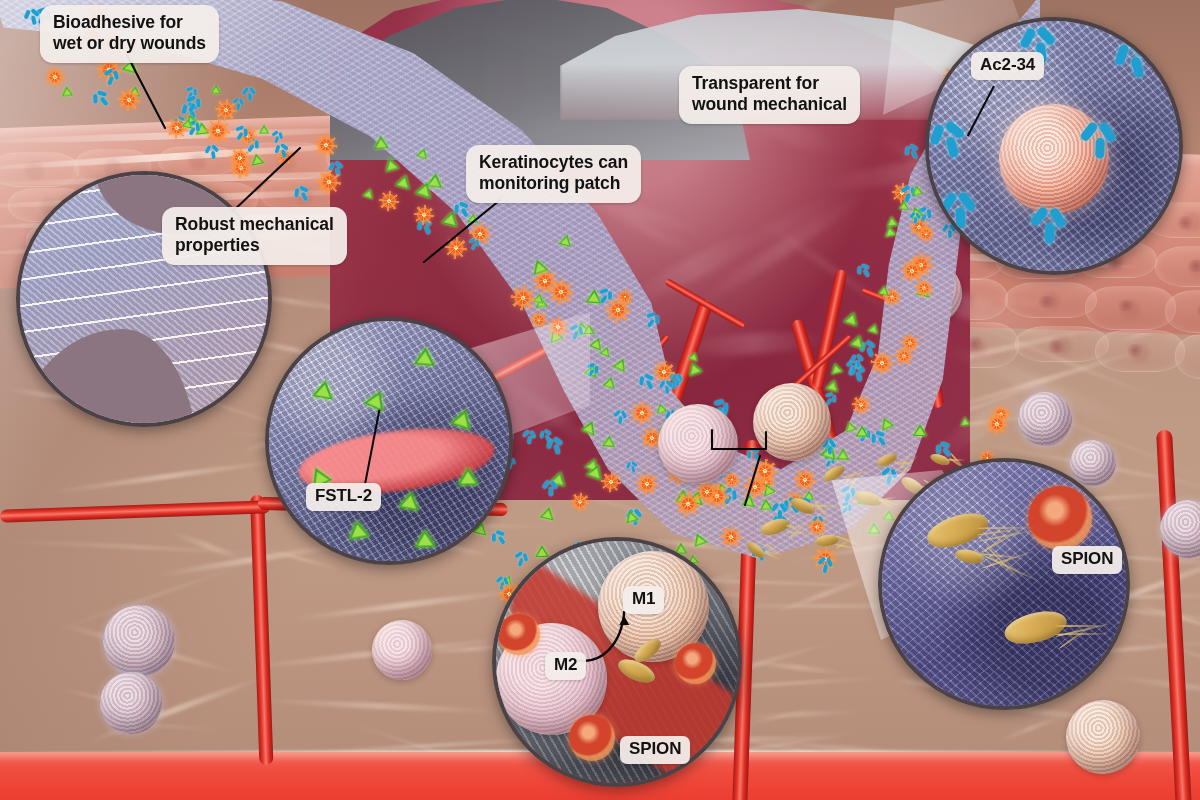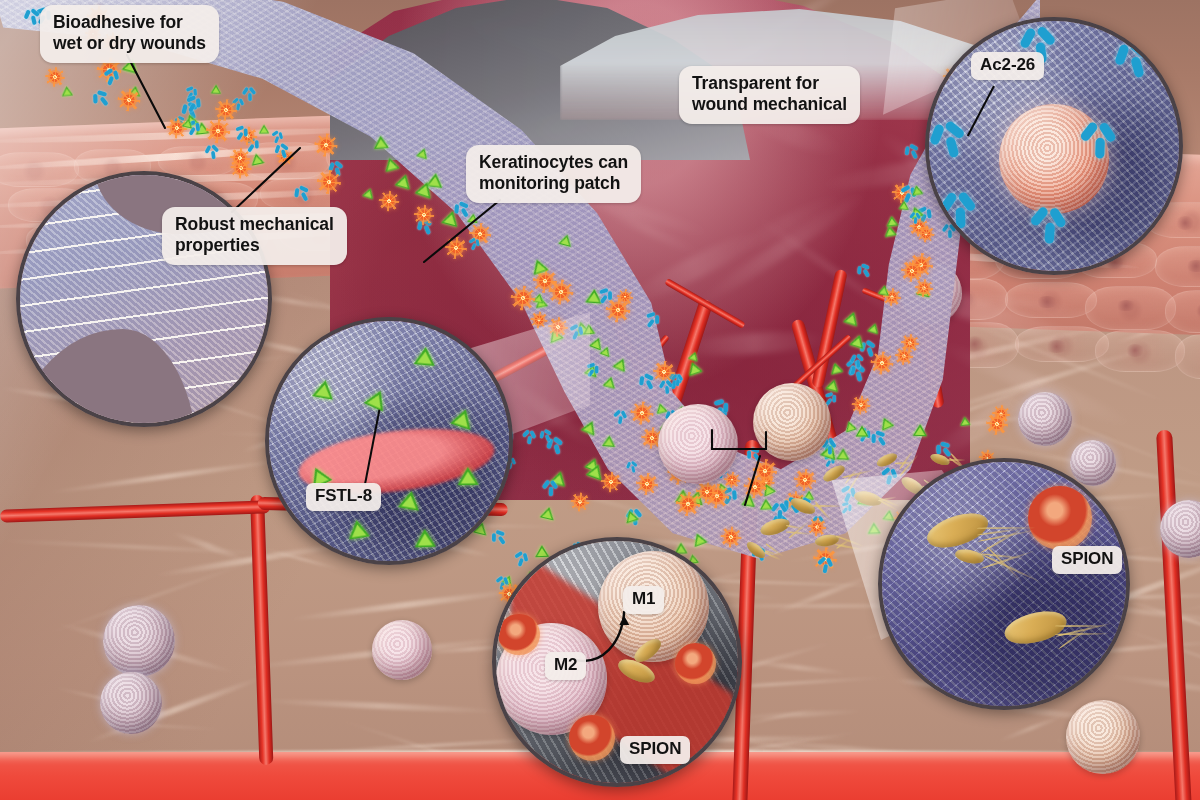--- a/index.html
+++ b/index.html
@@ -1324,21 +1324,21 @@
       <div class="label big" style="left:40px;top:5px;">Bioadhesive for
 wet or dry wounds</div>
       <div class="label big" style="left:162px;top:207px;">Robust mechanical
 properties</div>
       <div class="label big" style="left:466px;top:145px;">Keratinocytes can
 monitoring patch</div>
       <div class="label big" style="left:679px;top:66px;">Transparent for
 wound mechanical</div>
     </div>
   <div id="inset-label-host">
-      <div class="label sm" style="left:971px;top:52px;">Ac2-26</div>
-      <div class="label sm" style="left:306px;top:483px;">FSTL-8</div>
+      <div class="label sm" style="left:971px;top:52px;">Ac2-34</div>
+      <div class="label sm" style="left:306px;top:483px;">FSTL-2</div>
       <div class="label sm" style="left:1052px;top:546px;">SPION</div>
       <div class="label sm" style="left:623px;top:586px;">M1</div>
       <div class="label sm" style="left:545px;top:652px;">M2</div>
       <div class="label sm" style="left:620px;top:736px;">SPION</div>
     </div>
 
 </div>
 
 </body></html>

